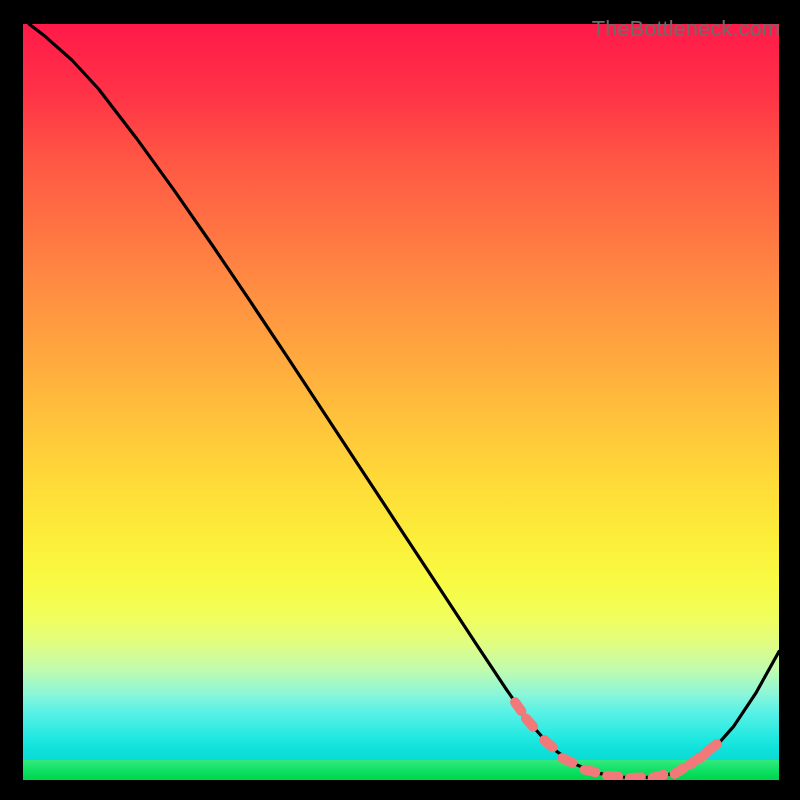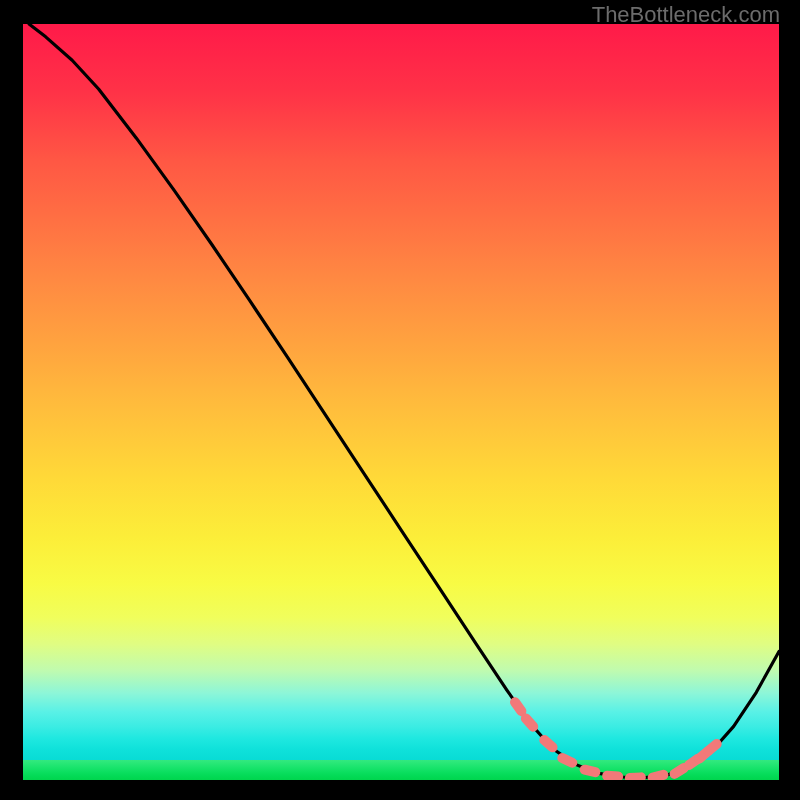--- a/index.html
+++ b/index.html
@@ -59,21 +59,21 @@
   .plot-svg {
     position: absolute;
     left: 23px;
     top: 24px;
     width: 756px;
     height: 756px;
     z-index: 2;
   }
   .attribution {
     position: absolute;
-    top: 2px;
+    top: 16px;
     right: 20px;
     font-family: Arial, Helvetica, sans-serif;
     font-size: 22px;
     color: #6c6c6c;
     z-index: 3;
     letter-spacing: 0px;
   }
 </style>
 </head>
 <body>

